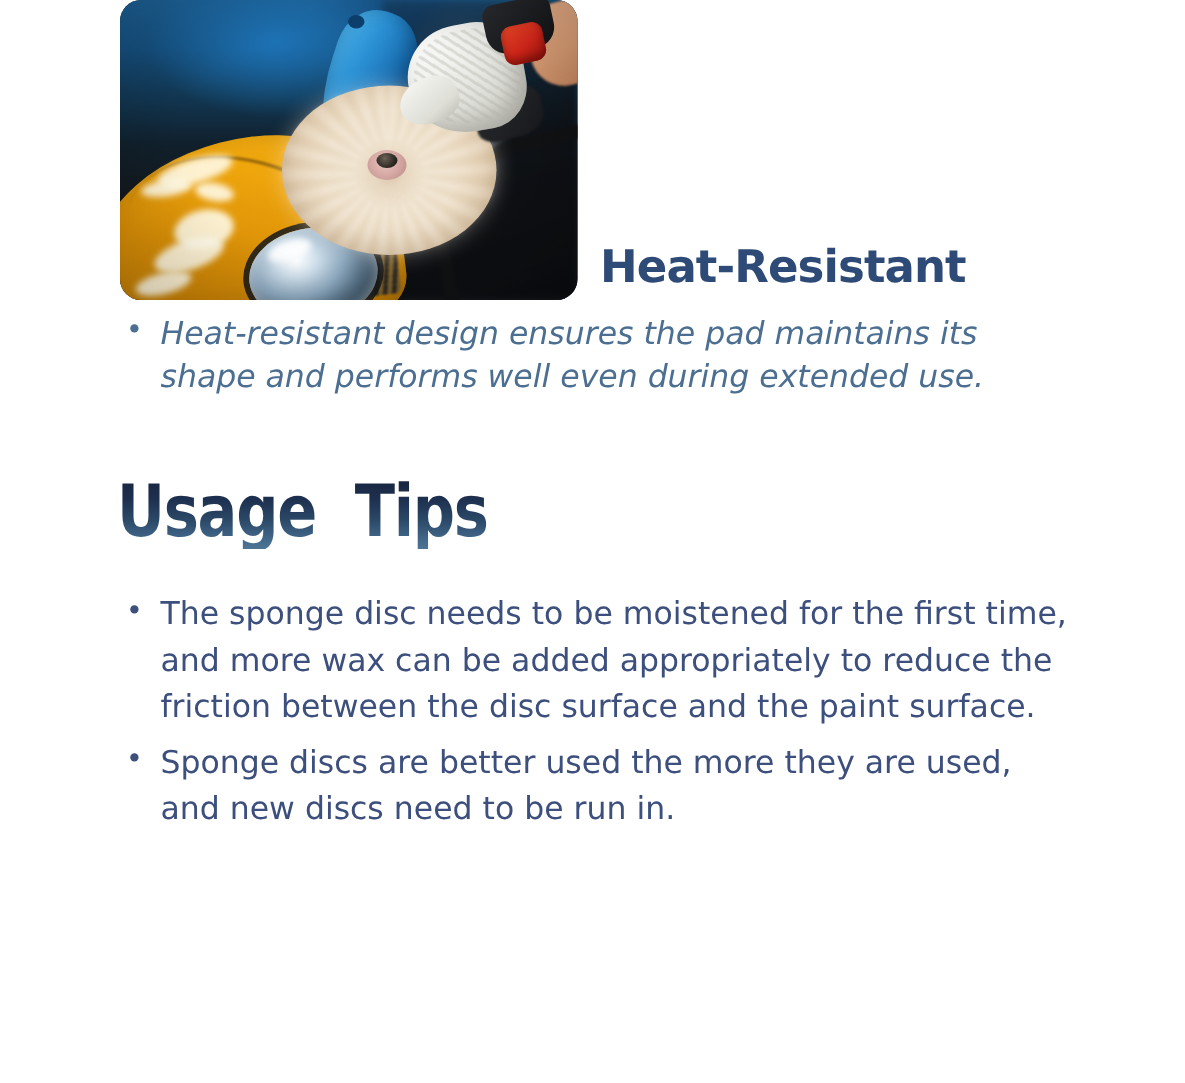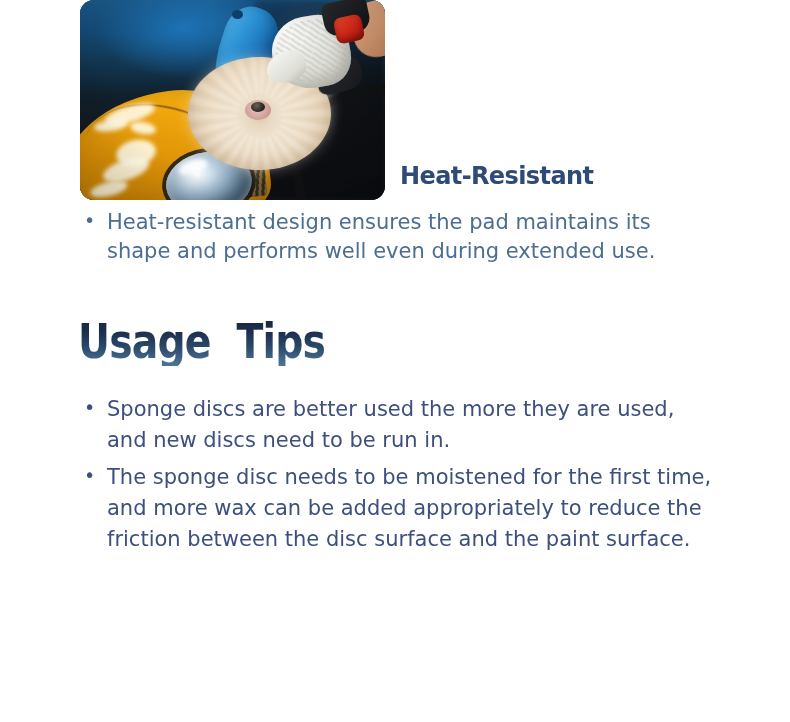--- a/index.html
+++ b/index.html
@@ -240,32 +240,33 @@
     pointer-events: none;
   }
 
   
   .feature-title {
     position: absolute;
     left: 400px;
     top: 164px;
     font-family: "DejaVu Sans", sans-serif;
     font-weight: bold;
-    font-size: 24px;
+    font-size: 30px;
     letter-spacing: -0.6px;
     color: #2e4a77;
     white-space: nowrap;
     line-height: 1;
   }
 
   .feature-bullets {
     position: absolute;
     left: 80px;
     top: 208px;
     width: 620px;
+    font-style: italic;
   }
 
   .section-title {
     position: absolute;
     left: 78px;
     top: 316px;
     font-family: "DejaVu Sans", sans-serif;
     font-weight: bold;
     font-size: 48px;
     line-height: 1.05;
@@ -366,18 +367,18 @@
   <div class="feature-bullets">
     <ul class="bl">
       <li>Heat-resistant design ensures the pad maintains its shape and performs well even during extended use.</li>
     </ul>
   </div>
 
   <div class="section-title">Usage  Tips</div>
 
   <div class="tips-bullets">
     <ul class="bl">
+      <li>The sponge disc needs to be moistened for the first time, and more wax can be added appropriately to reduce the friction between the disc surface and the paint surface.</li>
       <li>Sponge discs are better used the more they are used, and new discs need to be run in.</li>
-      <li>The sponge disc needs to be moistened for the first time, and more wax can be added appropriately to reduce the friction between the disc surface and the paint surface.</li>
     </ul>
   </div>
 
 </div>
 
 </body></html>

